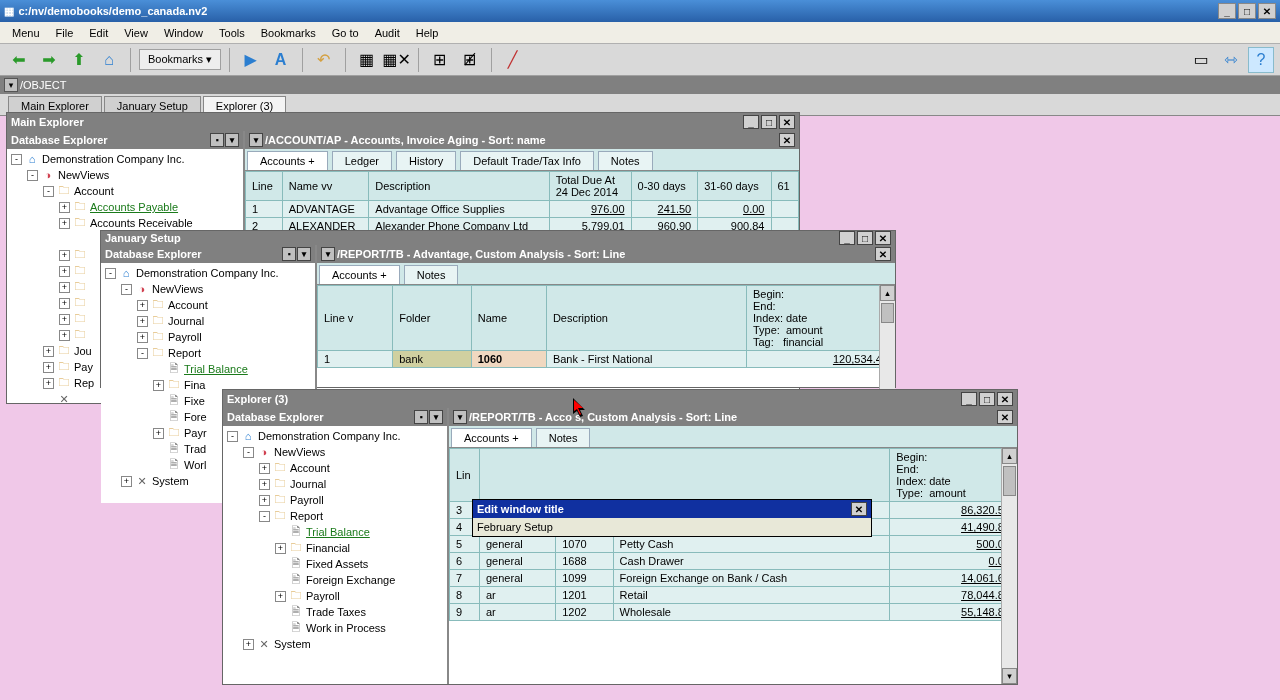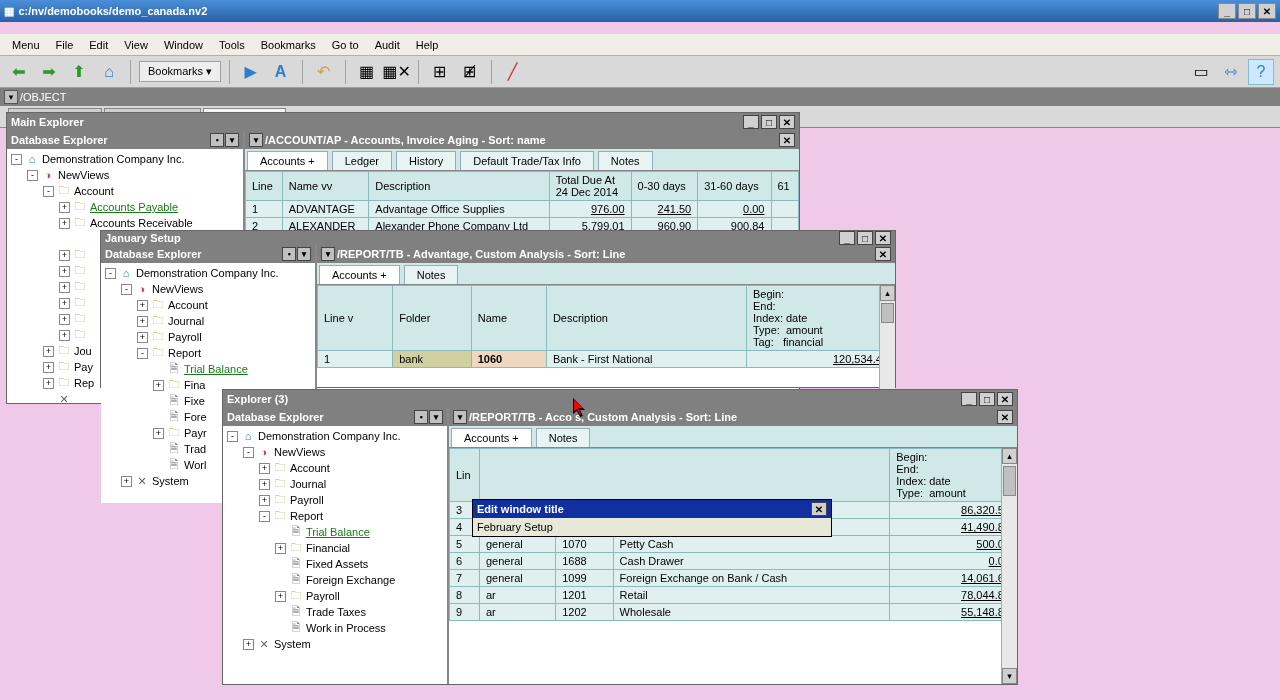--- a/index.html
+++ b/index.html
@@ -4,21 +4,21 @@
 <style>
 * { margin: 0; padding: 0; box-sizing: border-box; font-family: "Tahoma", "Segoe UI", sans-serif; font-size: 11px; }
 body { background: #f0c8e8; width: 1280px; height: 700px; overflow: hidden; position: relative; }
 
 
 .title-bar { background: linear-gradient(to bottom, #4a8fd8, #2860a8); height: 22px; color: white; display: flex; align-items: center; padding: 0 4px; font-weight: bold; }
 .title-bar .spacer { flex: 1; }
 .title-bar .winbtn { width: 18px; height: 16px; background: #d0d0d0; border: 1px solid #888; margin-left: 2px; display: flex; align-items: center; justify-content: center; font-size: 10px; color: #000; }
 
 
-.menu-bar { background: #f0eee6; height: 22px; display: flex; align-items: center; padding: 0 4px; border-bottom: 1px solid #b0b0b0; margin-top: 12px; }
+.menu-bar { background: #f0eee6; height: 22px; display: flex; align-items: center; padding: 0 4px; border-bottom: 1px solid #b0b0b0; }
 .menu-bar .mitem { padding: 3px 8px; cursor: default; }
 
 
 .toolbar { background: #d9d9d9; height: 32px; display: flex; align-items: center; padding: 0 6px; gap: 4px; border-bottom: 1px solid #a0a0a0; }
 .toolbar .tbtn { width: 26px; height: 26px; display: flex; align-items: center; justify-content: center; font-size: 16px; border: 1px solid transparent; }
 .toolbar .sep { width: 1px; height: 24px; background: #a0a0a0; margin: 0 4px; }
 .toolbar .bookmarks-dd { background: #eee; border: 1px solid #a0a0a0; padding: 3px 8px; display: flex; align-items: center; gap: 4px; }
 .toolbar .flex1 { flex: 1; }
 
 
@@ -596,21 +596,21 @@
         <div class="vscroll">
           <div class="arr">▴</div>
           <div class="thumb" style="top:18px;height:30px;"></div>
           <div class="arr" style="position:absolute;bottom:0;left:0;right:0;">▾</div>
         </div>
       </div>
     </div>
   </div>
 </div>
 
-<div class="popup" style="left:472px; top:499px; width:360px;">
+<div class="popup" style="left:472px; top:499px; width:400px;">
   <div class="popup-title">
     <span>Edit window title</span>
     <span class="spacer"></span>
     <span class="xbtn">✕</span>
   </div>
   <div class="popup-body">
     <input type="text" value="February Setup" style="">
   </div>
 </div>
 

